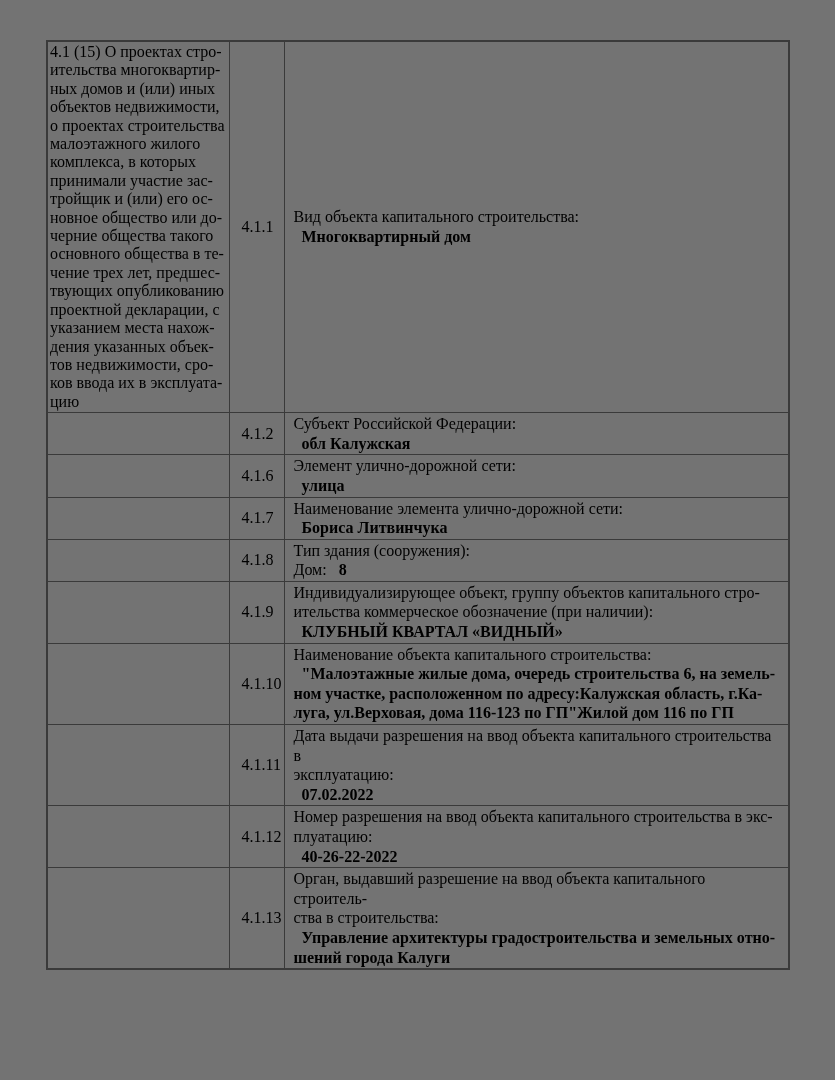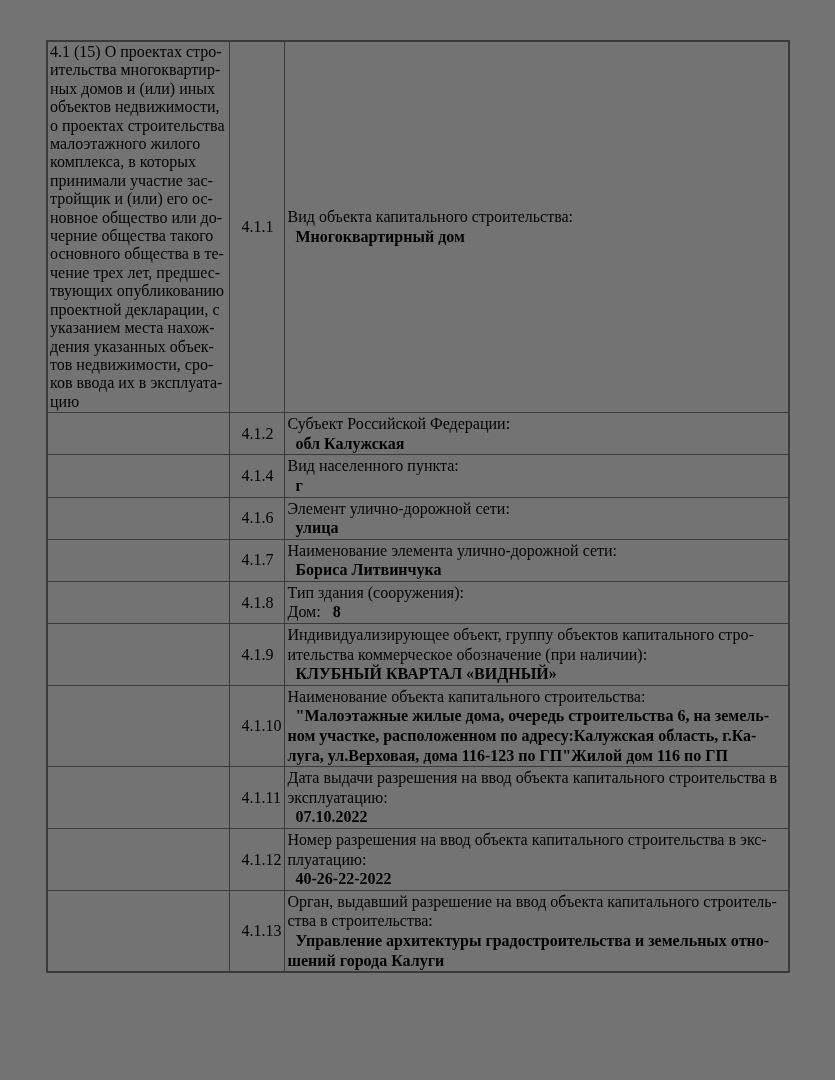--- a/index.html
+++ b/index.html
@@ -40,21 +40,21 @@
     white-space: pre-line;
   }
   td.col-num {
     width: 55px;
     padding: 0 12px;
     line-height: 19.6px;
     text-align: left;
   }
   td.col-val {
     width: 505px;
-    padding: 1px 3px;
+    padding: 1px 9px;
     line-height: 19.6px;
   }
   .field-label {
     white-space: pre-line;
     font-weight: normal;
   }
   .field-value {
     white-space: pre-line;
   }
   .field-value b {
@@ -106,28 +106,20 @@
         <tr>
           <td class="col-desc"></td>
           <td class="col-num">4.1.2</td>
           <td class="col-val">
             <div class="field-label">Субъект Российской Федерации:</div>
             <div class="field-value"><b>обл Калужская</b></div>
           </td>
         </tr>
         <tr>
           <td class="col-desc"></td>
-          <td class="col-num">4.1.4</td>
-          <td class="col-val">
-            <div class="field-label">Вид населенного пункта:</div>
-            <div class="field-value"><b>г</b></div>
-          </td>
-        </tr>
-        <tr>
-          <td class="col-desc"></td>
           <td class="col-num">4.1.6</td>
           <td class="col-val">
             <div class="field-label">Элемент улично-дорожной сети:</div>
             <div class="field-value"><b>улица</b></div>
           </td>
         </tr>
         <tr>
           <td class="col-desc"></td>
           <td class="col-num">4.1.7</td>
           <td class="col-val">
@@ -161,21 +153,21 @@
 ном участке, расположенном по адресу:Калужская область, г.Ка-
 луга, ул.Верховая, дома 116-123 по ГП"Жилой дом 116 по ГП</b></div>
           </td>
         </tr>
         <tr>
           <td class="col-desc"></td>
           <td class="col-num">4.1.11</td>
           <td class="col-val">
             <div class="field-label">Дата выдачи разрешения на ввод объекта капитального строительства в
 эксплуатацию:</div>
-            <div class="field-value"><b>07.10.2022</b></div>
+            <div class="field-value"><b>07.02.2022</b></div>
           </td>
         </tr>
         <tr>
           <td class="col-desc"></td>
           <td class="col-num">4.1.12</td>
           <td class="col-val">
             <div class="field-label">Номер разрешения на ввод объекта капитального строительства в экс-
 плуатацию:</div>
             <div class="field-value"><b>40-26-22-2022</b></div>
           </td>

